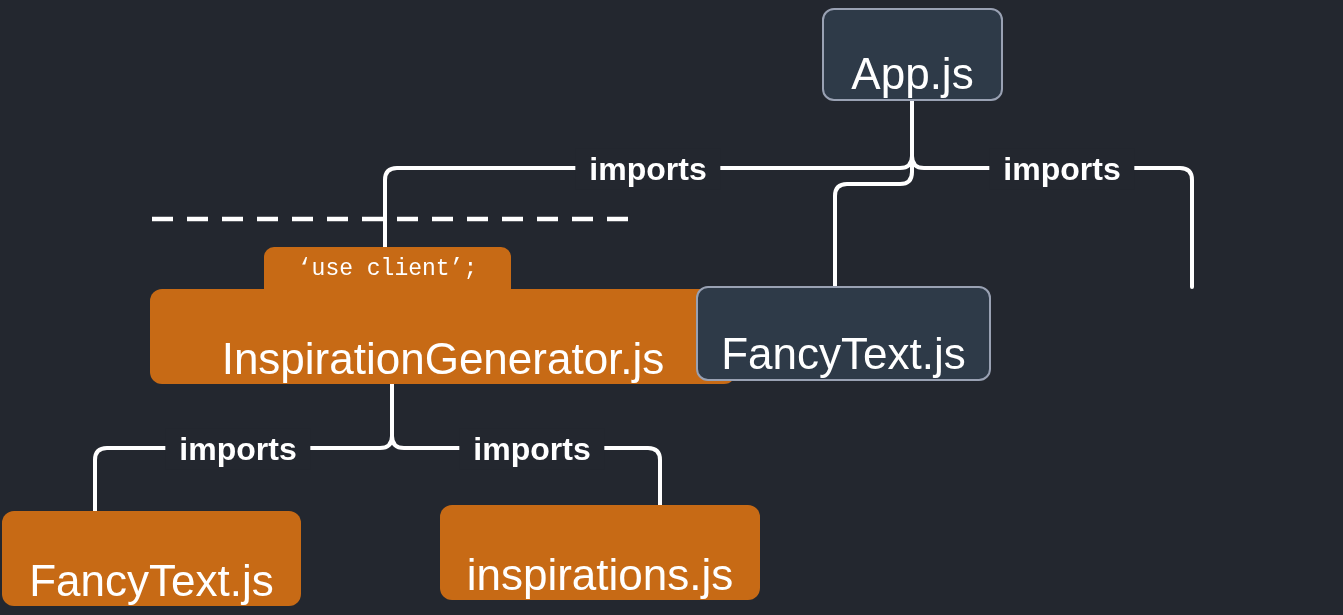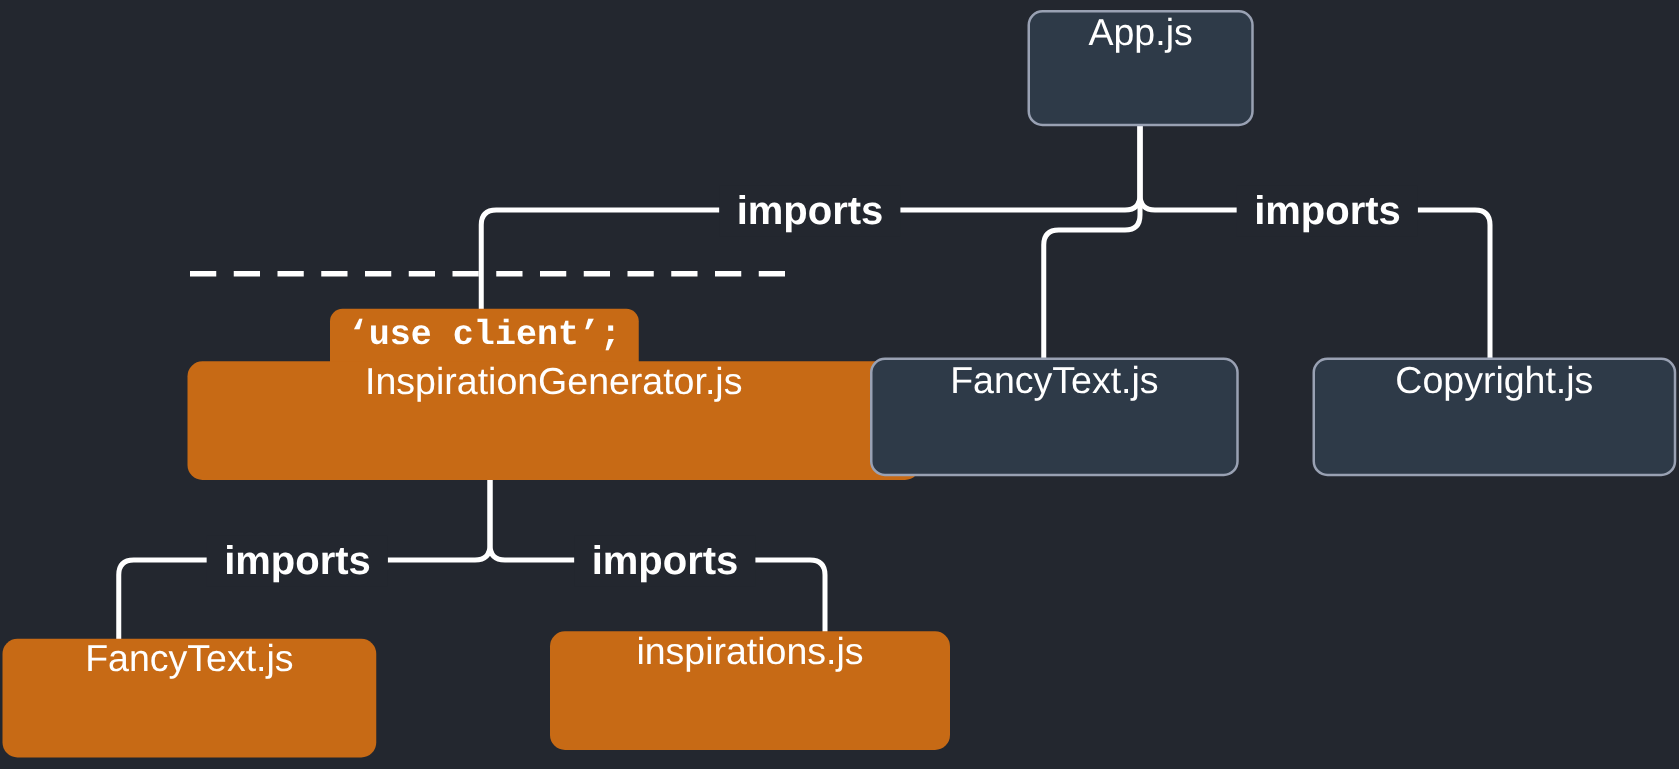--- a/index.html
+++ b/index.html
@@ -38,49 +38,48 @@
     color: var(--text, #ffffff);
     font-size: 32px;
     font-weight: 600;
     padding: 2px 14px;
     white-space: nowrap;
     z-index: 2;
   }
   .node {
     position: absolute;
     display: flex;
-    align-items: flex-start;
+    align-items: flex-end;
     justify-content: center;
     border-radius: 12px;
     color: var(--text, #ffffff);
-    font-size: 30px;
+    font-size: 44px;
     font-weight: 500;
     white-space: nowrap;
     z-index: 3;
   }
   .node.dark {
     background: var(--dark-node-bg, #2e3a48);
     border: 2px solid var(--dark-node-border, #99a1b3);
   }
   .node.orange {
     background: var(--orange-node-bg, #c76a15);
   }
   .badge {
     position: absolute;
     display: flex;
     align-items: center;
     justify-content: center;
     background: var(--orange-node-bg, #c76a15);
     color: var(--text, #ffffff);
     border-radius: 10px 10px 0 0;
     font-family: "Liberation Mono", monospace;
-    font-size: 28px;
+    font-size: 23px;
     white-space: nowrap;
     z-index: 2;
-    font-weight: bold;
   }
 </style>
 </head>
 <body>
 
 <div class="canvas">
 
   <svg class="edges" width="1343" height="615" viewBox="0 0 1343 615" aria-hidden="true">
     <path d="M 912 101 L 912 156 Q 912 168 900 168 L 397 168 Q 385 168 385 180 L 385 248"></path>
     <path d="M 912 101 L 912 156 Q 912 168 924 168 L 1180 168 Q 1192 168 1192 180 L 1192 287"></path>
@@ -104,23 +103,20 @@
   </div>
 
   <div class="node orange" style="left:150px; top:289px; width:586px; height:95px">
     <span>InspirationGenerator.js</span>
   </div>
 
   <div class="node dark" style="left:696px; top:286px; width:295px; height:95px">
     <span>FancyText.js</span>
   </div>
 
-  <div class="node dark" style="left:1050px; top:286px; width:291px; height:95px">
-    <span>Copyright.js</span>
-  </div>
 
   <div class="node orange" style="left:2px; top:511px; width:299px; height:95px">
     <span>FancyText.js</span>
   </div>
 
   <div class="node orange" style="left:440px; top:505px; width:320px; height:95px">
     <span>inspirations.js</span>
   </div>
 
 </div>

